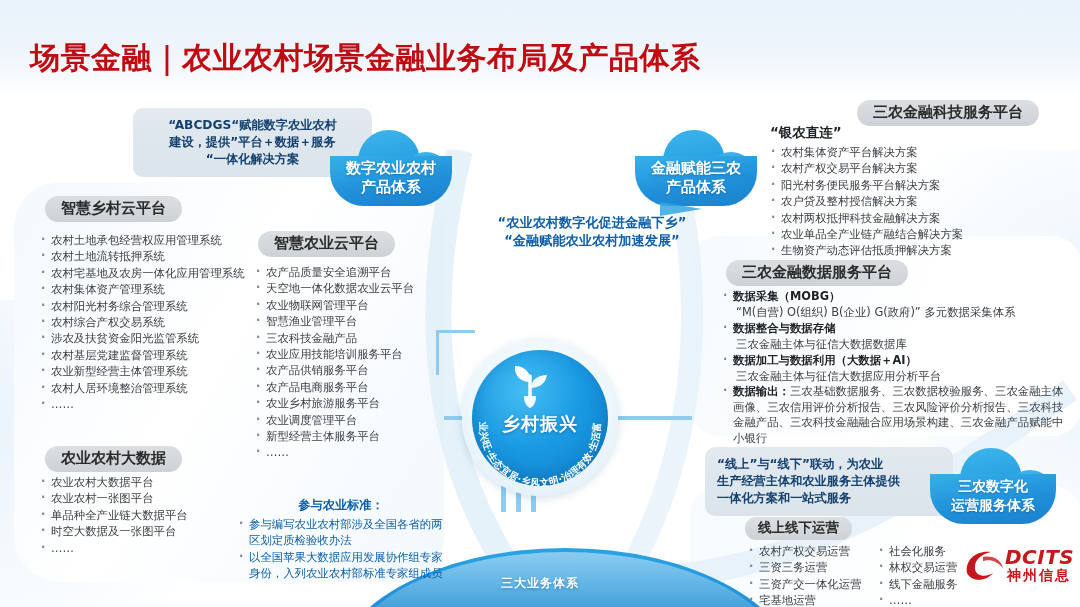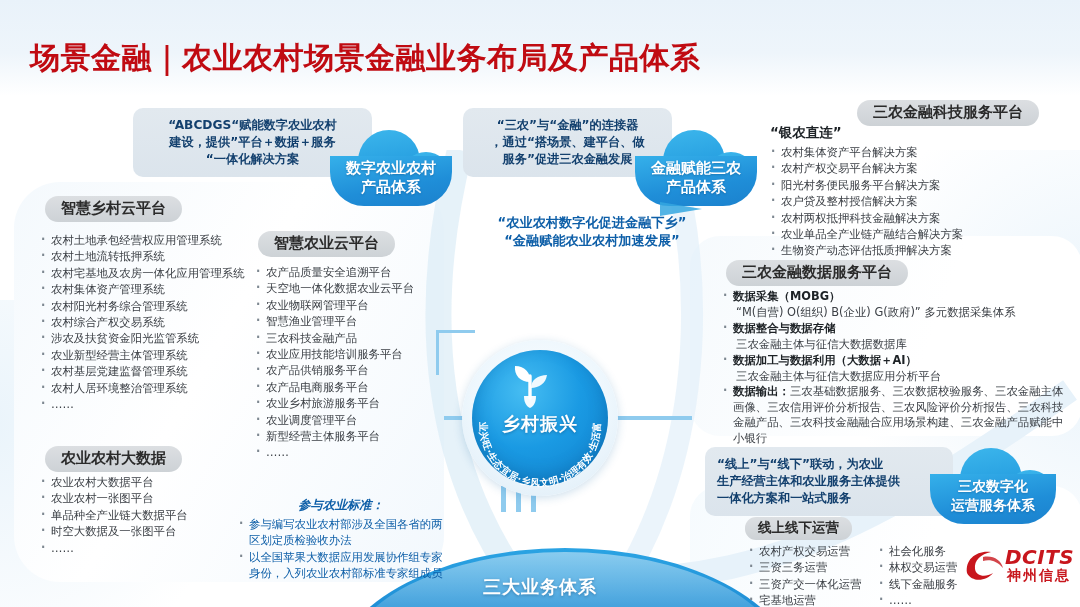--- a/index.html
+++ b/index.html
@@ -124,21 +124,21 @@
   .sprout{position:absolute;left:44px;top:22px;width:48px;height:48px;}
   .arc-text{position:absolute;left:0;top:0;width:156px;height:156px;}
   .arc-text text{fill:#ffffff;font-size:9.6px;font-weight:bold;font-family:"DejaVu Sans","Liberation Sans",sans-serif;letter-spacing:.4px;}
 
   
   .conn{position:absolute;background:#8fcbee;}
   .conn2{position:absolute;border:3px solid #8fcbee;border-right:none;border-bottom:none;}
 
   .bottom-label{
     position:absolute;left:0;right:0;top:575px;text-align:center;
-    color:#fff;font-weight:bold;font-size:18px;letter-spacing:1px;
+    color:#fff;font-weight:bold;font-size:12px;letter-spacing:1px;
     text-shadow:0 1px 3px rgba(0,55,100,.4);
   }
 
   
   .slogan{
     position:absolute;left:452px;top:214px;width:280px;text-align:center;
     color:#0e5fa8;font-weight:bold;font-size:13.2px;line-height:18px;
   }
   .arrow-mid{position:absolute;left:470px;top:196px;}
 
@@ -195,25 +195,20 @@
     <div class="b1" style="left:4px;top:26px;width:46px;height:46px;"></div>
     <div class="b2" style="left:28px;top:0px;width:62px;height:62px;"></div>
     <div class="b3" style="left:72px;top:22px;width:48px;height:48px;"></div>
     <div class="body"></div>
     <div class="lbl">
       <div>数字农业农村</div>
       <div>产品体系</div>
     </div>
   </div>
 
-  <div class="callout" style="left:463px;top:108px;width:185px;">
-    <div>“三农”与“金融”的连接器</div>
-    <div>，通过“搭场景、建平台、做</div>
-    <div>服务”促进三农金融发展</div>
-  </div>
 
   <div class="cloud" style="left:635px;top:130px;width:122px;height:76px;">
     <div class="b1" style="left:4px;top:26px;width:46px;height:46px;"></div>
     <div class="b2" style="left:28px;top:0px;width:62px;height:62px;"></div>
     <div class="b3" style="left:72px;top:22px;width:48px;height:48px;"></div>
     <div class="body"></div>
     <div class="lbl">
       <div>金融赋能三农</div>
       <div>产品体系</div>
     </div>
@@ -249,22 +244,22 @@
   </div>
   <div style="position:absolute;left:40px;top:232px;width:240px;">
     <ul class="bl">
       <li>农村土地承包经营权应用管理系统</li>
       <li>农村土地流转抵押系统</li>
       <li>农村宅基地及农房一体化应用管理系统</li>
       <li>农村集体资产管理系统</li>
       <li>农村阳光村务综合管理系统</li>
       <li>农村综合产权交易系统</li>
       <li>涉农及扶贫资金阳光监管系统</li>
+      <li>农村基层党建监督管理系统</li>
       <li>农业新型经营主体管理系统</li>
-      <li>农村基层党建监督管理系统</li>
       <li>农村人居环境整治管理系统</li>
       <li>……</li>
     </ul>
   </div>
 
   <div style="position:absolute;left:258px;top:231px;">
     <span class="pill">智慧农业云平台</span>
   </div>
   <div style="position:absolute;left:255px;top:264px;width:190px;">
     <ul class="bl">
@@ -290,21 +285,21 @@
     <ul class="bl">
       <li>农业农村大数据平台</li>
       <li>农业农村一张图平台</li>
       <li>单品种全产业链大数据平台</li>
       <li>时空大数据及一张图平台</li>
       <li>……</li>
     </ul>
   </div>
 
   <div style="position:absolute;left:238px;top:497px;width:206px;">
-    <div style="text-align:center;font-size:12.2px;font-weight:bold;color:#0e5fa8;margin-bottom:2px;font-style:italic;">参与农业标准：</div>
+    <div style="text-align:center;font-size:12.2px;font-weight:bold;color:#0e5fa8;margin-bottom:2px;">参与农业标准：</div>
     <ul class="bl" style="color:#0e5fa8;">
       <li class="wrap" style="color:#0e5fa8;">参与编写农业农村部涉及全国各省的两区划定质检验收办法</li>
       <li class="wrap" style="color:#0e5fa8;">以全国苹果大数据应用发展协作组专家身份，入列农业农村部标准专家组成员</li>
     </ul>
   </div>
 
   <div style="position:absolute;left:726px;top:260px;">
     <span class="pill">三农金融数据服务平台</span>
   </div>
   <div class="dblock" style="left:722px;top:288px;width:352px;">

